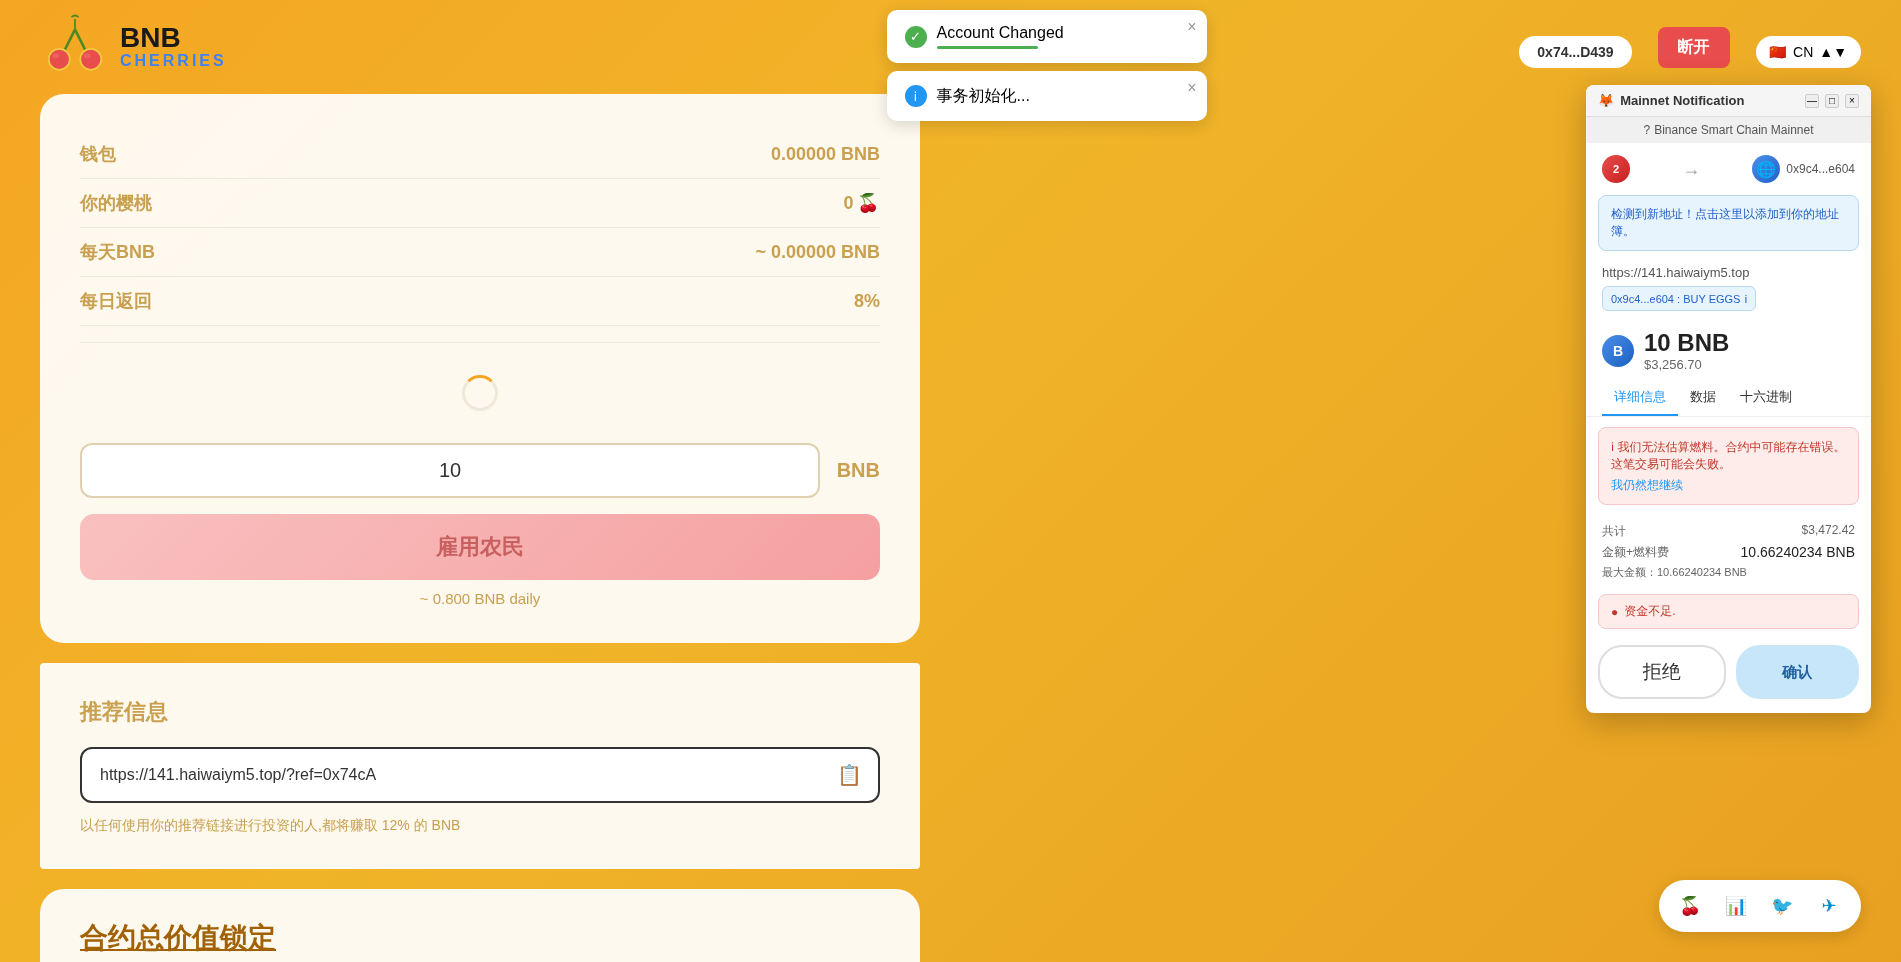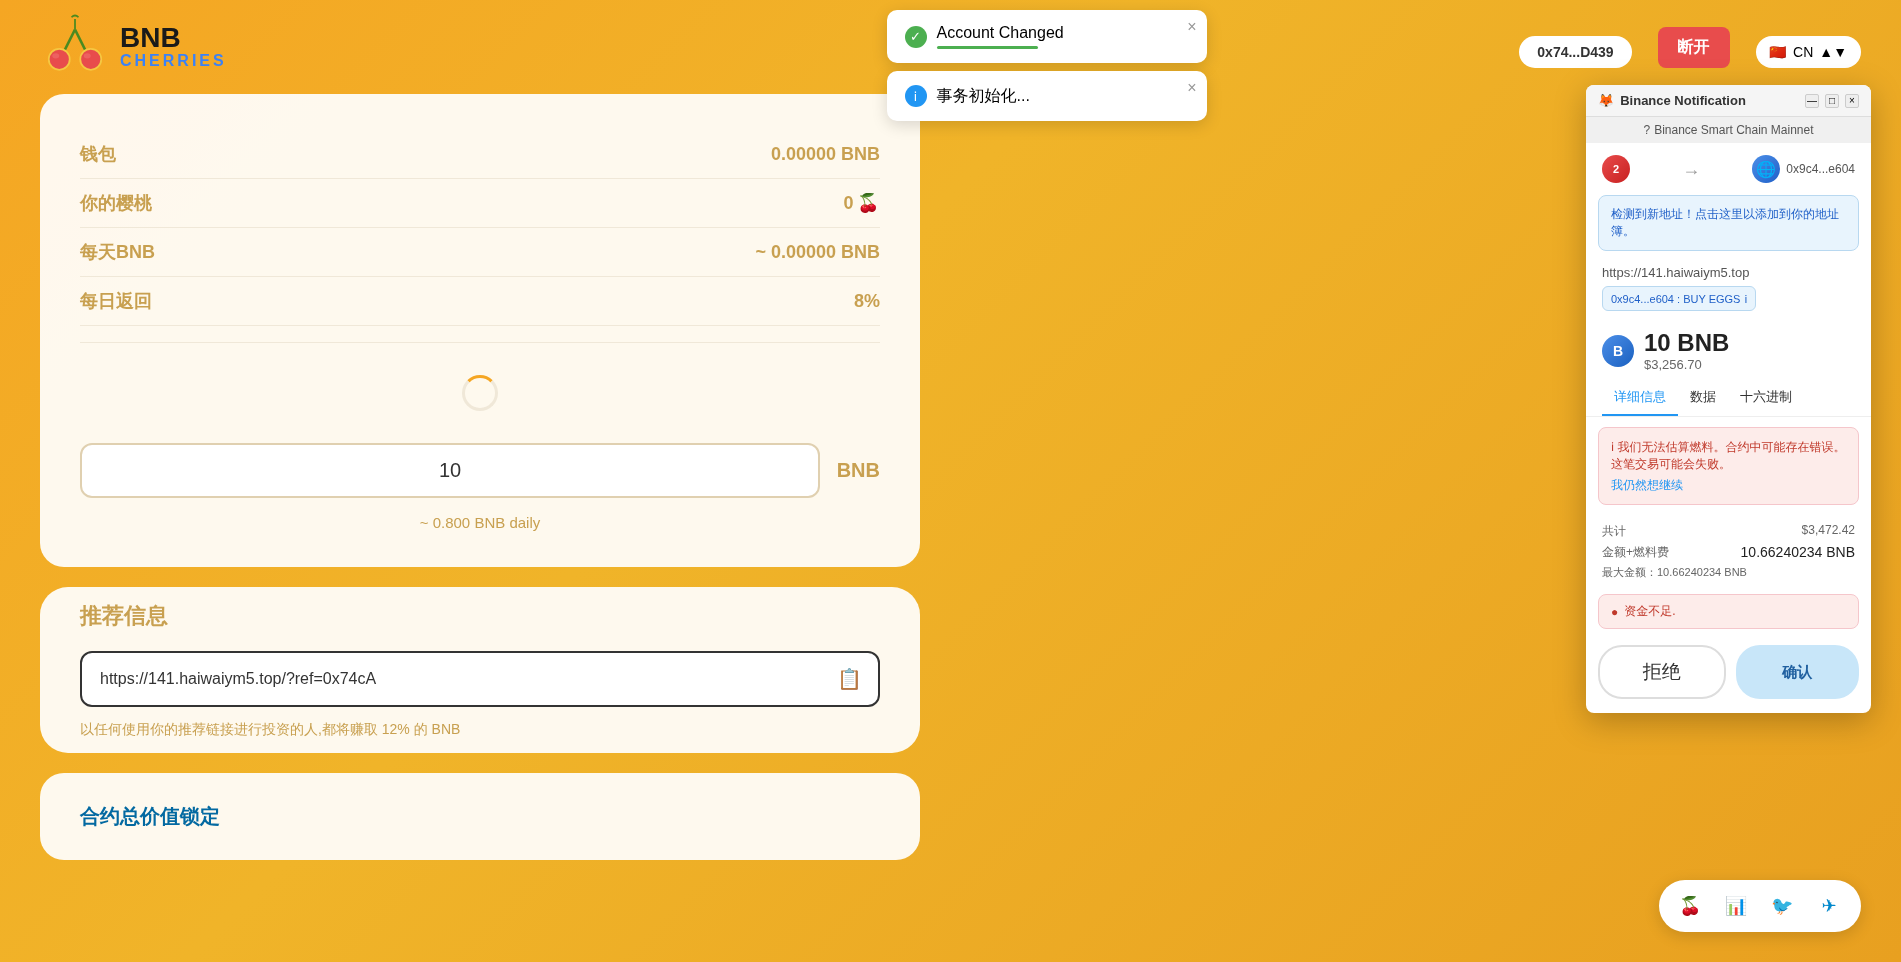--- a/index.html
+++ b/index.html
@@ -230,22 +230,22 @@
     }
     .daily-est {
       text-align: center;
       font-size: 15px;
       color: #c8a050;
     }
 
     
     .referral-card {
       background: rgba(255,255,255,0.92);
-      border-radius: 28px;
-      padding: 14px 40px;
+      border-radius: 4px;
+      padding: 34px 40px;
       margin-bottom: 20px;
     }
     .referral-title {
       font-size: 22px;
       font-weight: 700;
       color: #c8a050;
       margin-bottom: 20px;
     }
     .referral-input-row {
       display: flex;
@@ -279,23 +279,24 @@
     }
 
     
     .bottom-card {
       background: rgba(255,255,255,0.92);
       border-radius: 24px;
       padding: 30px 40px;
       min-height: 80px;
     }
     .bottom-title {
-      font-size: 20px;
+      font-size: 28px;
       font-weight: 700;
-      color: #0369a1;
+      color: #a16207;
+      text-decoration: underline;
     }
 
     
     .metamask-window {
       position: absolute;
       top: 85px;
       right: 660px;
       width: 280px;
       background: white;
       border-radius: 8px;
@@ -649,20 +650,21 @@
 
       <div class="loader-container">
         <div class="spinner"></div>
       </div>
 
       <div class="input-row">
         <input class="bnb-input" type="text" value="10" style="">
         <span class="bnb-label">BNB</span>
       </div>
 
+      <button class="hire-btn">雇用农民</button>
 
       <div class="daily-est">~ 0.800 BNB daily</div>
     </div>
 
     <div class="referral-card">
       <div class="referral-title">推荐信息</div>
       <div class="referral-input-row">
         <input class="referral-url" type="text" value="https://141.haiwaiym5.top/?ref=0x74cA" style="">
         <button class="copy-btn">
           <span>📋</span>
@@ -675,21 +677,21 @@
       <div class="bottom-title">合约总价值锁定</div>
     </div>
 
   </div>
 </div>
 
 <div class="metamask-window" style="position:absolute;top:85px;right:30px;width:285px;">
   <div class="mm-titlebar">
     <div class="mm-title-text">
       <span>🦊</span>
-      <span>Binance Notification</span>
+      <span>Mainnet Notification</span>
     </div>
     <div class="mm-window-controls">
       <div class="mm-ctrl">—</div>
       <div class="mm-ctrl">□</div>
       <div class="mm-ctrl">×</div>
     </div>
   </div>
 
   <div class="mm-network">
     <span>?</span>

